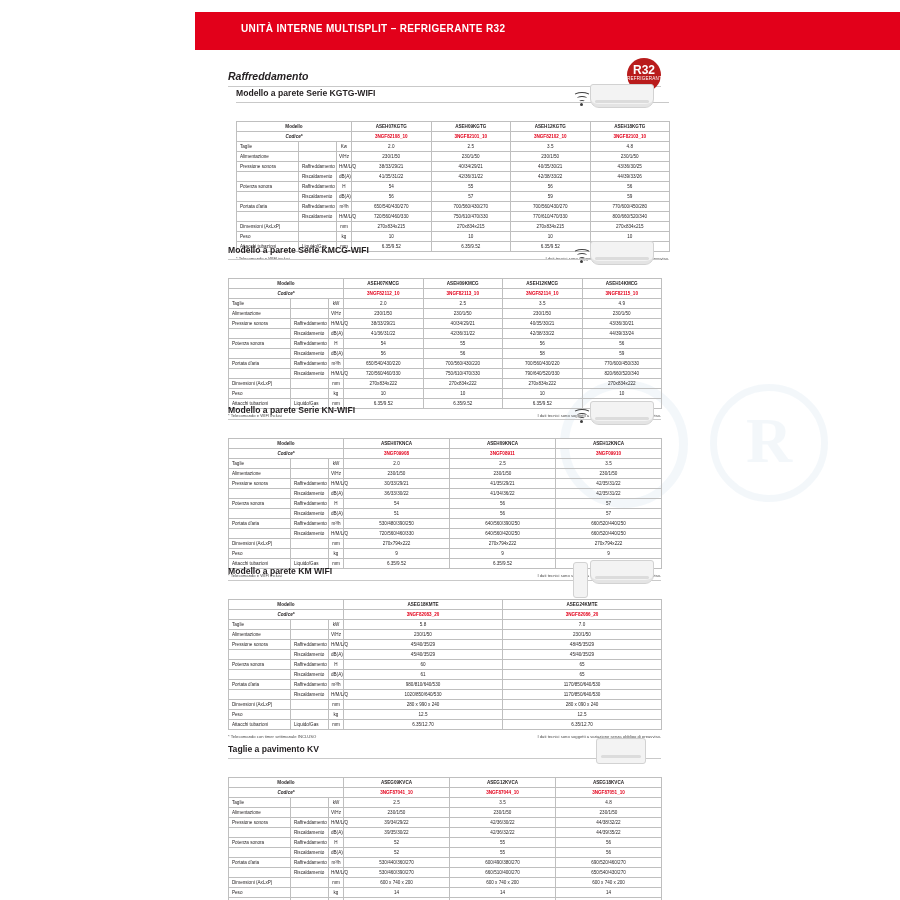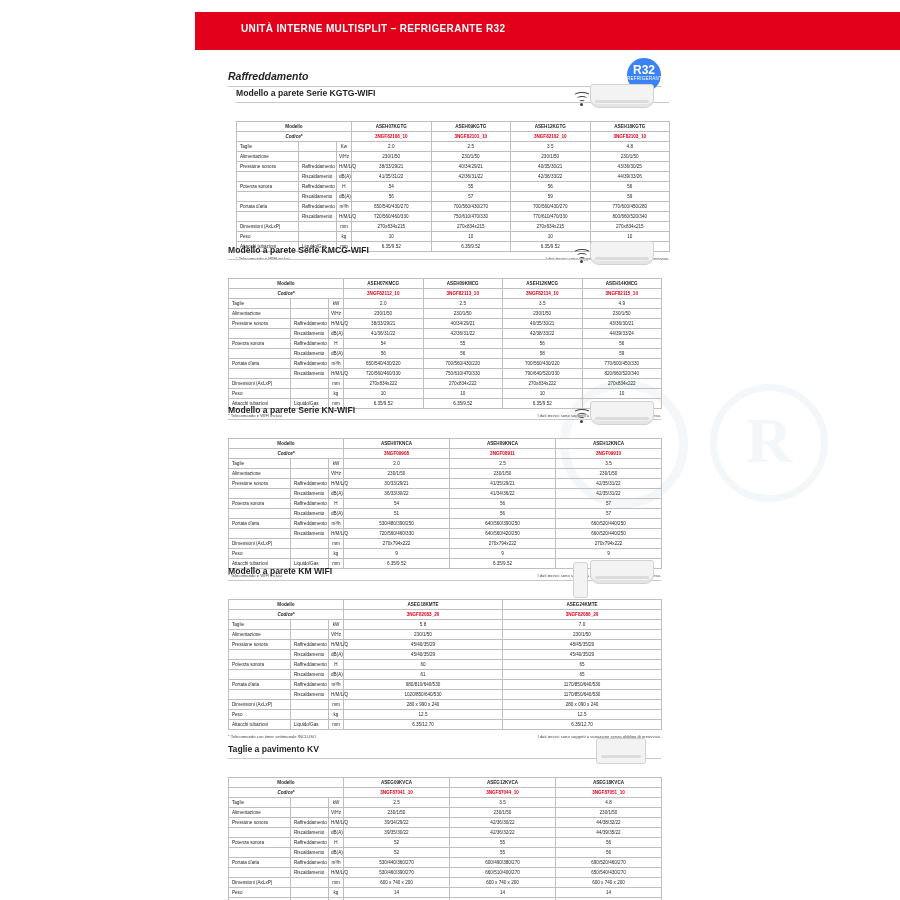--- a/index.html
+++ b/index.html
@@ -38,21 +38,21 @@
 
   
   .caratteristiche{
     position:absolute;left:228px;top:70px;font-size:10.5px;font-weight:bold;font-style:italic;
   }
   .car-rule{position:absolute;left:228px;top:86px;width:433px;height:1px;background:#c9c9c9;}
 
   
   .r32{
     position:absolute;left:627px;top:58px;width:34px;height:34px;border-radius:50%;
-    background:#3b82f6;color:#fff;text-align:center;
+    background:#b91c1c;color:#fff;text-align:center;
   }
   .r32 .r32-t{font-size:12px;font-weight:bold;line-height:11px;padding-top:7px;}
   .r32 .r32-s{font-size:4.6px;line-height:5px;letter-spacing:.2px;}
 
   
   .block{position:absolute;}
   .block-title{font-size:8.6px;font-weight:bold;color:#231f20;}
   .block-rule{height:1px;background:#c9c9c9;margin-top:4px;}
 
   

